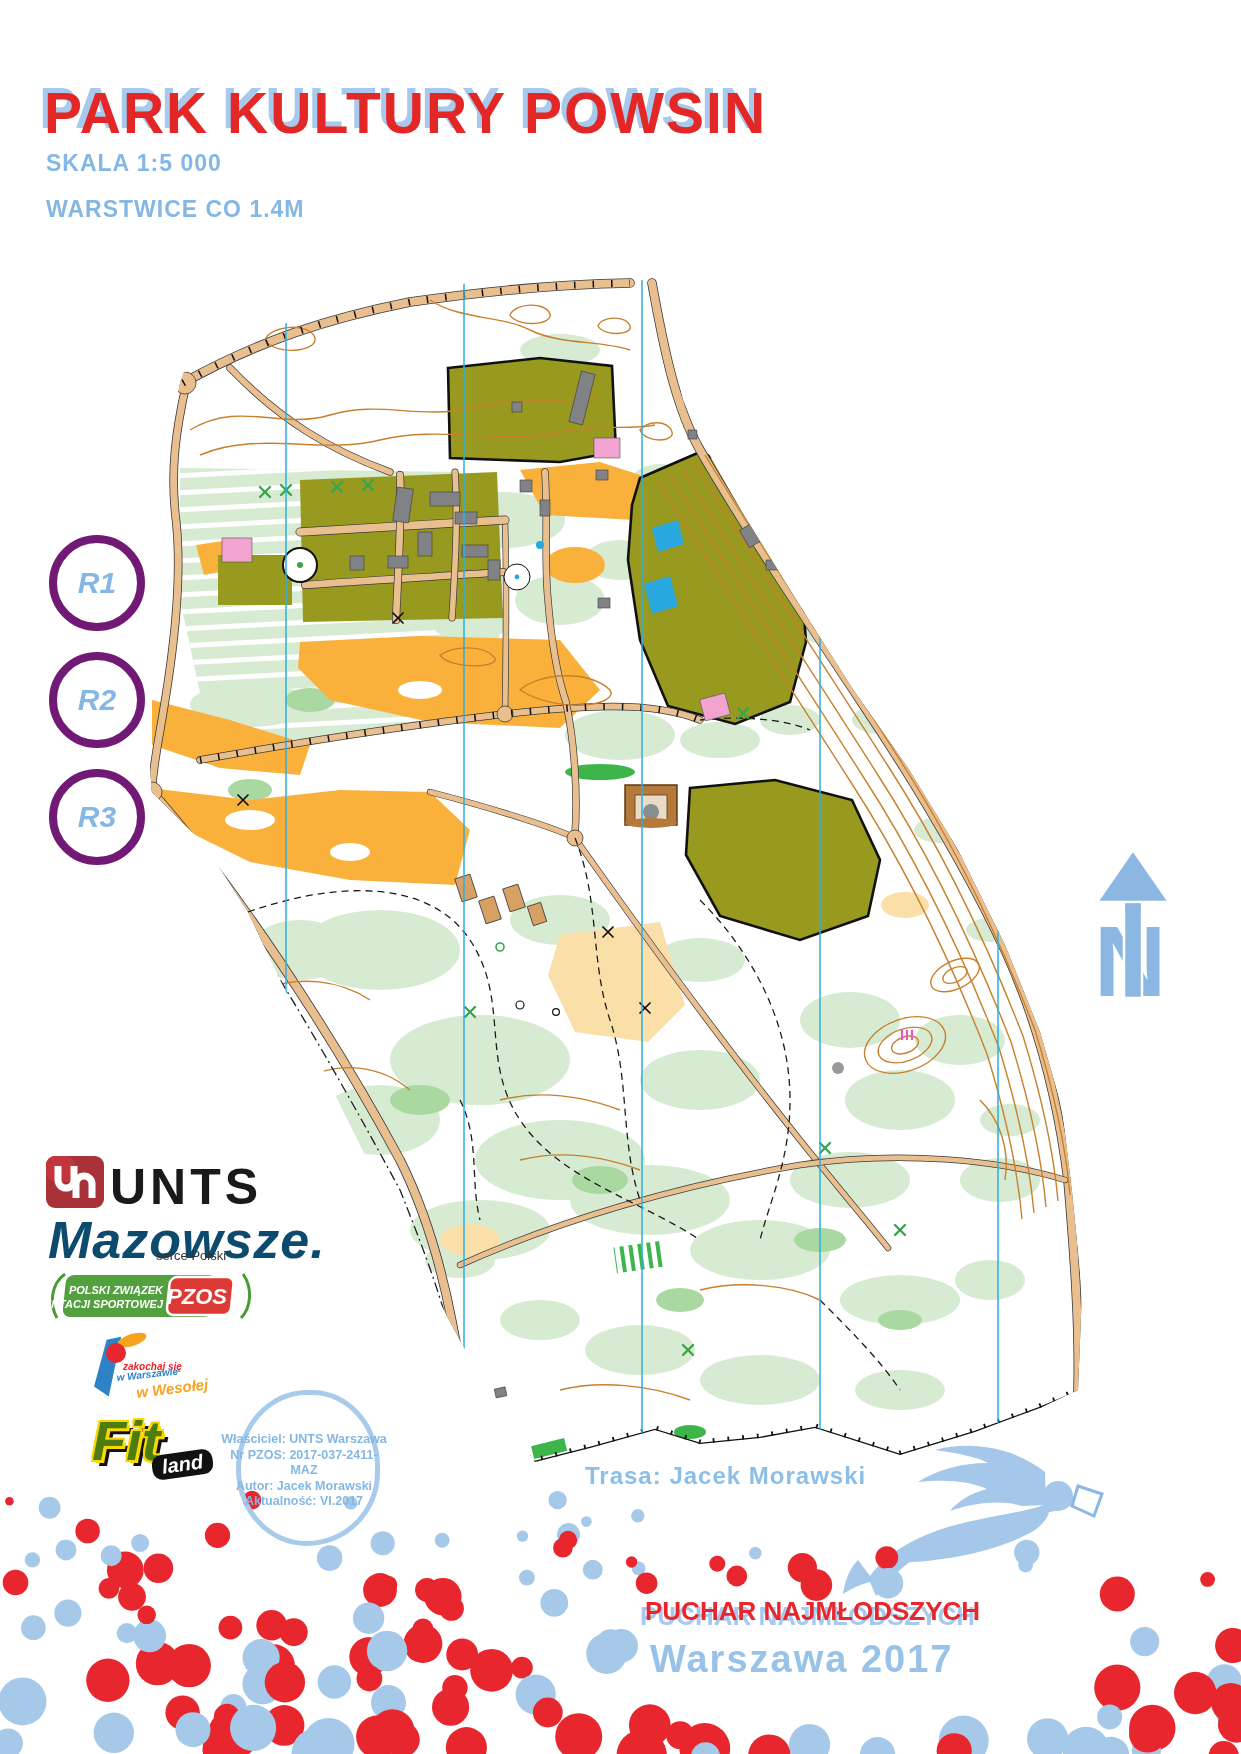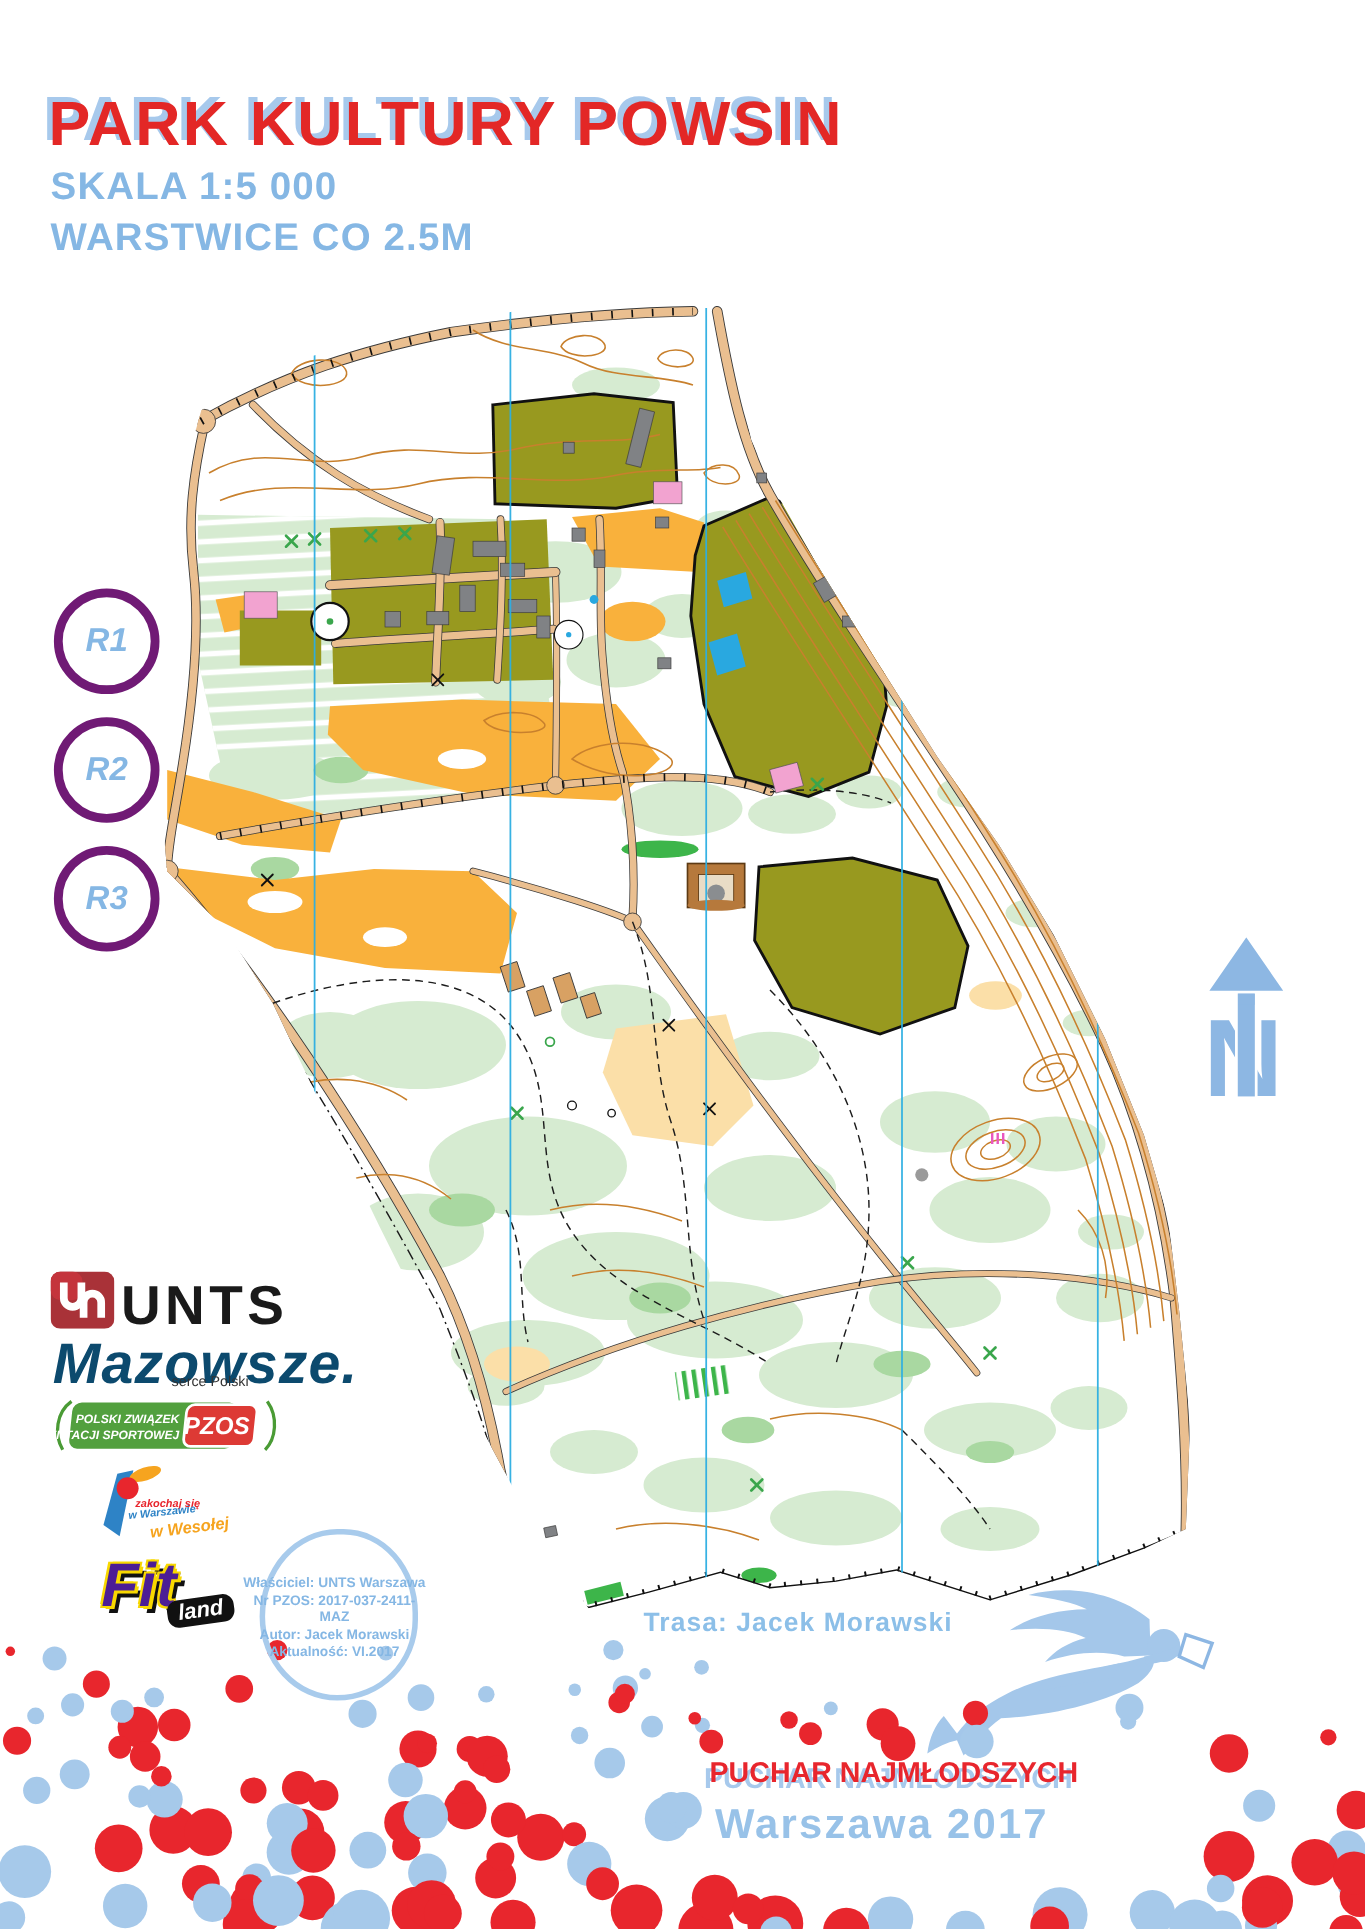--- a/index.html
+++ b/index.html
@@ -2,21 +2,21 @@
 <html><head>
 <meta charset="utf-8">
 <style>
   html,body{margin:0;padding:0;}
   body{width:1241px;height:1754px;position:relative;background:#ffffff;overflow:hidden;
        font-family:"Liberation Sans", sans-serif;}
   .abs{position:absolute;}
   
   .title{left:44px;top:52px;font-size:57px;font-weight:bold;letter-spacing:2px;
          color:#e32726;text-shadow:-5px -5px 0 #a7c9ec;margin-top:28px;}
-  .subline{left:46px;top:0;font-size:35px;font-weight:bold;color:#85b7e4;letter-spacing:1px;}
+  .subline{left:46px;top:0;font-size:23px;font-weight:bold;color:#85b7e4;letter-spacing:1px;}
   
   .rmark{width:96px;height:96px;border:8px solid #701a75;border-radius:50%;
          display:flex;align-items:center;justify-content:center;
          font-size:30px;font-weight:bold;color:#85b7e4;box-sizing:border-box;font-style:italic;}
   
   svg text{font-family:"Liberation Sans", sans-serif;}
   .road-c{fill:none;stroke:#3a3a3a;stroke-linecap:round;}
   .road-f{fill:none;stroke:#eabf90;stroke-linecap:round;}
   .contour{fill:none;stroke:#c8802d;stroke-width:1.4;}
   .trail{fill:none;stroke:#1c1c1c;stroke-width:1.3;stroke-dasharray:7 5;}
@@ -42,21 +42,21 @@
   
   .stamp{left:236px;top:1390px;width:134px;height:146px;border:5px solid #a8cbec;
          border-radius:50% 48% 52% 50% / 52% 50% 48% 50%;}
   .stamp-text{left:218px;top:1432px;width:172px;text-align:center;font-size:12.5px;
               line-height:15.5px;font-weight:bold;color:#85b7e4;}
   .trasa{left:585px;top:1462px;font-size:24px;font-weight:bold;color:#8cbfe8;letter-spacing:1px;}
   
   .unts-text{left:110px;top:1158px;font-size:50px;font-weight:bold;color:#1a1a1a;letter-spacing:4px;}
   .mazowsze{left:48px;top:1210px;font-size:52px;font-weight:bold;font-style:italic;color:#0c4a6e;letter-spacing:1px;}
   .mazowsze-sub{left:140px;top:1248px;font-size:13px;color:#333;margin-left:16px;}
-  .fit-main{left:92px;top:1408px;font-size:56px;font-weight:bold;font-style:italic;color:#4c1d95;
+  .fit-main{left:92px;top:1408px;font-size:56px;font-weight:bold;font-style:italic;color:#4d7c0f;
             text-shadow:-2px -2px 0 #f8d800,2px -2px 0 #f8d800,-2px 2px 0 #f8d800,3px 3px 0 #f8d800,6px 6px 0 #111;}
   .fit-sub{left:152px;top:1452px;font-size:20px;font-weight:bold;font-style:italic;color:#fff;
            background:#111;padding:1px 10px;border-radius:10px;transform:rotate(-8deg);}
   
   .event{left:645px;top:1596px;font-size:26px;font-weight:bold;color:#e8262d;letter-spacing:0px;
          text-shadow:-5px 5px 0 #a7c9ec;white-space:nowrap;}
   .edition{left:650px;top:1638px;font-size:38px;font-weight:bold;color:#98c2e8;letter-spacing:2px;}
 </style>
 </head>
 <body>
@@ -488,21 +488,21 @@
       <circle cx="442.1" cy="1540.3" r="7.5" fill="#a6c9ea"></circle>
       <circle cx="557.6" cy="1500.1" r="9.2" fill="#a6c9ea"></circle>
       <circle cx="217.5" cy="1535.3" r="12.6" fill="#e8262d"></circle>
       <circle cx="66.0" cy="1549.9" r="10.5" fill="#a6c9ea"></circle>
       <circle cx="140.1" cy="1543.1" r="9.0" fill="#a6c9ea"></circle>
     </g>
 </svg>
 
 <div class="abs title">PARK KULTURY POWSIN</div>
 <div class="abs subline" style="top:150px">SKALA 1:5 000</div>
-<div class="abs subline" style="top:196px">WARSTWICE CO 2.5M</div>
+<div class="abs subline" style="top:196px">WARSTWICE CO 1.4M</div>
 
 <div class="abs rmark" style="left:49px;top:535px">
     <span>R1</span>
   </div>
 <div class="abs rmark" style="left:49px;top:652px">
     <span>R2</span>
   </div>
 <div class="abs rmark" style="left:49px;top:769px">
     <span>R3</span>
   </div>

